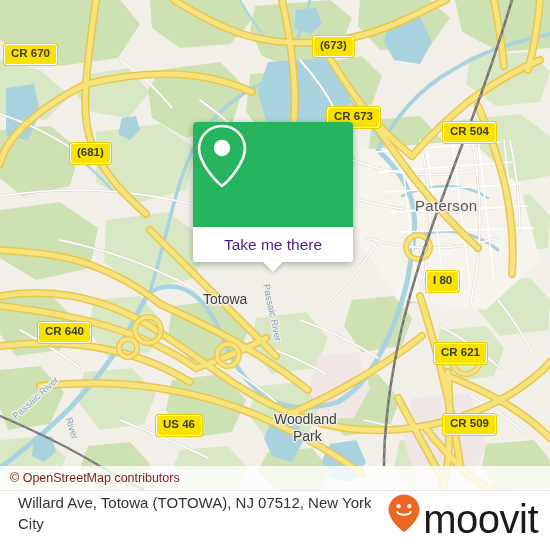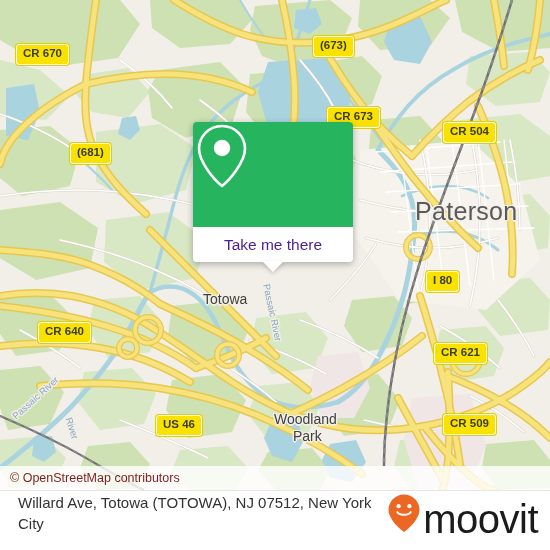--- a/index.html
+++ b/index.html
@@ -21,21 +21,21 @@
   .mlabel{
     position:absolute;
     color:#6b6b6b;
     font-family:"Liberation Sans", sans-serif;
     white-space:nowrap;
     text-shadow:
       -1.5px 0 #f2efe9, 1.5px 0 #f2efe9, 0 -1.5px #f2efe9, 0 1.5px #f2efe9,
       -1px -1px #f2efe9, 1px -1px #f2efe9, -1px 1px #f2efe9, 1px 1px #f2efe9;
     pointer-events:none;
   }
-  .mlabel.city{font-size:25px;color:#5a5a5a;letter-spacing:.3px;}
+  .mlabel.city{font-size:15px;color:#5a5a5a;letter-spacing:.3px;}
   .mlabel.town{font-size:14px;color:#404040;}
   .mlabel.river{font-size:9.5px;color:#8ba7bd;font-weight:normal;}
 
   
   .shield{
     position:absolute;
     background:#f9e200;
     border:1.6px solid #ffffff;
     border-radius:3px;
     box-shadow:0 0 0 1px #e3cf00;
@@ -407,21 +407,21 @@
       <div class="mlabel city" style="left:415px;top:197px;">Paterson</div>
       <div class="mlabel town" style="left:203px;top:291px;">Totowa</div>
       <div class="mlabel town" style="left:274px;top:411px;">Woodland</div>
       <div class="mlabel town" style="left:293px;top:428px;">Park</div>
       <div class="mlabel river" style="left:10px;top:413px;transform:rotate(-42deg);transform-origin:0 0;">Passaic River</div>
       <div class="mlabel river" style="left:272px;top:283px;transform:rotate(78deg);transform-origin:0 0;">Passaic River</div>
       <div class="mlabel river" style="left:74px;top:416px;transform:rotate(72deg);transform-origin:0 0;">River</div>
     </div>
 
     <div>
-      <div class="shield" style="left:16px;top:44px;">CR 670</div>
+      <div class="shield" style="left:4px;top:44px;">CR 670</div>
       <div class="shield" style="left:70px;top:143px;">(681)</div>
       <div class="shield" style="left:313px;top:36px;">(673)</div>
       <div class="shield" style="left:327px;top:107px;">CR 673</div>
       <div class="shield" style="left:443px;top:122px;">CR 504</div>
       <div class="shield" style="left:426px;top:271px;">I 80</div>
       <div class="shield" style="left:434px;top:343px;">CR 621</div>
       <div class="shield" style="left:38px;top:322px;">CR 640</div>
       <div class="shield" style="left:156px;top:415px;">US 46</div>
       <div class="shield" style="left:443px;top:414px;">CR 509</div>
     </div>

